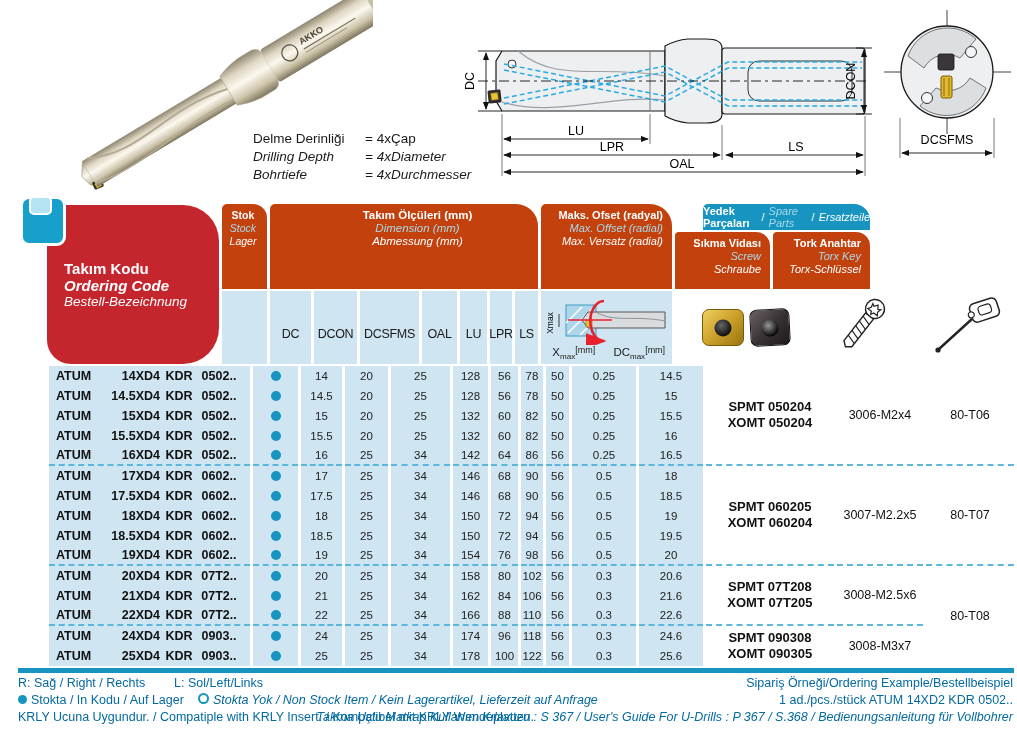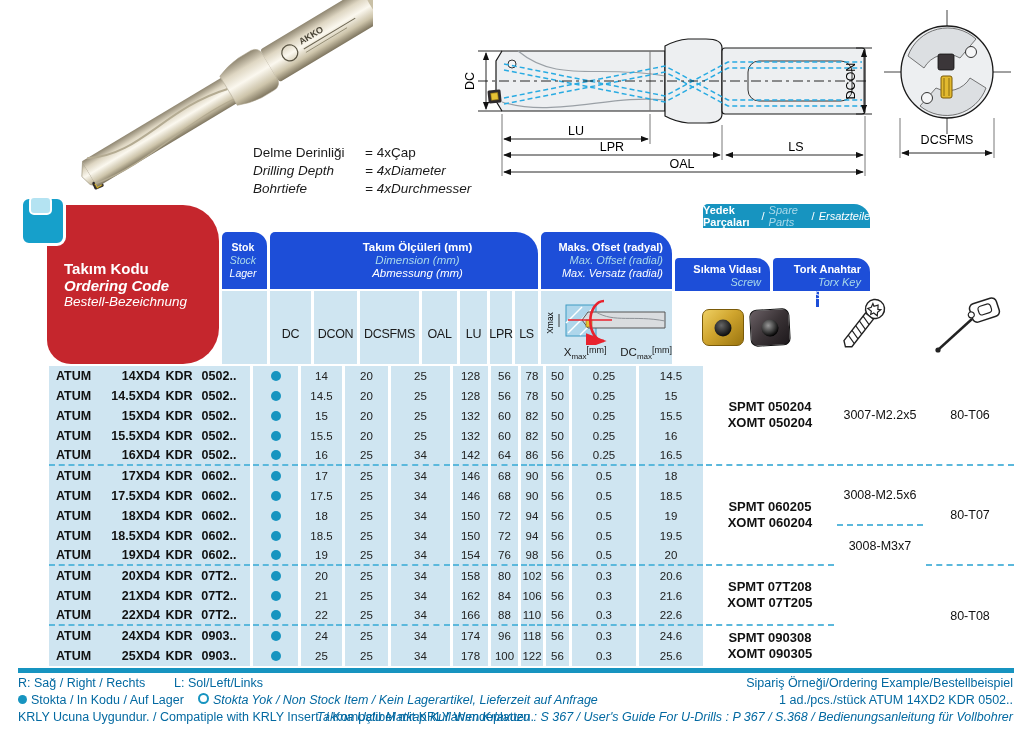--- a/index.html
+++ b/index.html
@@ -3,21 +3,21 @@
 <meta charset="utf-8">
 <style>
   html,body{margin:0;padding:0;background:#fff;}
   .page{position:relative;width:1017px;height:735px;background:#fff;overflow:hidden;
         font-family:"Liberation Sans", sans-serif;color:#222;}
   svg text{font-family:"Liberation Sans", sans-serif;}
 
   
   .top{position:absolute;left:0;top:0;width:1017px;height:196px;}
   .drill-photo{position:absolute;left:38px;top:0;}
-  .caption{position:absolute;left:253px;top:144px;width:230px;font-size:13.5px;line-height:18px;color:#1a1a1a;}
+  .caption{position:absolute;left:253px;top:130px;width:230px;font-size:13.5px;line-height:18px;color:#1a1a1a;}
   .cap-row{display:flex;}
   .cap-term{width:112px;}
   .cap-val{width:118px;}
   .cap-it{font-style:italic;}
   .side-view{position:absolute;left:460px;top:6px;}
   .front-view{position:absolute;left:880px;top:6px;}
 
   
   .tbl{position:absolute;left:18px;top:204px;width:996px;}
   .corner-icon{position:absolute;left:2px;top:-8px;width:40px;height:44px;background:#16a0cb;
@@ -26,22 +26,22 @@
                border-radius:5px;border:2px solid #fff;}
   .redbox{position:absolute;left:29px;top:1px;width:172px;height:159px;background:#c5262d;z-index:5;
           border-radius:10px 36px 36px 24px;display:flex;flex-direction:column;justify-content:center;
           padding-left:17px;box-sizing:border-box;color:#fff;}
   .redbox .r1{font-size:15px;font-weight:bold;}
   .redbox .r2{font-size:15px;font-weight:bold;font-style:italic;}
   .redbox .r3{font-size:13.5px;font-style:italic;}
 
   .band{display:flex;gap:3px;height:85px;margin-bottom:2px;}
   .band-spacer{width:201px;}
-  .tab{background:#1d4ed8;display:flex;flex-direction:column;justify-content:center;
-       box-sizing:border-box;padding:5px 9px 5px 6px;font-size:11px;line-height:13px;margin-top:28px;}
+  .tab{background:#c2410c;display:flex;flex-direction:column;justify-content:flex-start;
+       box-sizing:border-box;padding:5px 9px 5px 6px;font-size:11px;line-height:13px;}
   .tab .l1{color:#fff;font-weight:bold;}
   .tab .l2{color:#a9d9ea;font-style:italic;}
   .tab .l3{color:#fff;font-style:italic;}
   .tab-center{align-items:center;text-align:center;}
   .tab-right{align-items:flex-end;text-align:right;}
   .tab-stock{width:45px;border-radius:5px 14px 0 0;font-size:10.5px;}
   .tab-dims{width:268px;border-radius:5px 22px 0 0;font-size:11.5px;padding-left:36px;}
   .tab-offset{width:131px;border-radius:5px 22px 0 0;}
   .tab-insert{width:141px;border-radius:5px 22px 0 0;}
   .spare-col{width:195px;display:flex;flex-direction:column;gap:2px;}
@@ -56,21 +56,21 @@
   .tab-torx{width:97px;border-radius:4px 14px 0 0;}
 
   .subrow{display:flex;gap:3px;height:73px;margin-bottom:2px;}
   .sh{background:#cfe5f1;display:flex;align-items:center;justify-content:center;
       box-sizing:border-box;font-size:12.5px;color:#1a1a1a;}
   .shw{background:#fff;display:flex;align-items:center;justify-content:center;box-sizing:border-box;}
   .sh-label{padding-top:12px;letter-spacing:-0.3px;}
   .sub-spacer{width:201px;}
   .offset-cell{flex-direction:column;justify-content:flex-end;padding-bottom:2px;}
   .offset-labels{display:flex;width:100%;height:17px;font-size:11.5px;}
-  .offset-labels .ol{flex:1;text-align:right;}
+  .offset-labels .ol{flex:1;text-align:center;}
   .offset-labels sub{font-size:8px;}
   .offset-labels .unit{font-size:9px;vertical-align:3px;}
 
   .w-code{width:201px;} .w-stock{width:45px;} .w-dc{width:41px;} .w-dcon{width:43px;}
   .w-dcsfms{width:59px;} .w-oal{width:35px;} .w-lu{width:27px;} .w-lpr{width:22px;}
   .w-ls{width:23px;} .w-xmax{width:64px;} .w-dcmax{width:64px;}
   .w-insert{width:141px;} .w-screw{width:95px;} .w-torx{width:97px;}
 
   .tbody{display:flex;gap:3px;margin-left:31px;}
   .rows-host{display:flex;flex-direction:column;}
@@ -690,20 +690,21 @@
           <div class="gl">SPMT 07T208</div>
           <div class="gl">XOMT 07T205</div>
         </div>
         <div class="gcell h2">
           <div class="gl">SPMT 090308</div>
           <div class="gl">XOMT 090305</div>
         </div>
       </div>
 
       <div class="gcol w-screw">
+        <div class="gcell h5 dash">3006-M2x4</div>
         <div class="gcell h5 dash">3007-M2.2x5</div>
         <div class="gcell h3 dash">3008-M2.5x6</div>
         <div class="gcell h2">3008-M3x7</div>
       </div>
 
       <div class="gcol w-torx">
         <div class="gcell h5 dash">80-T06</div>
         <div class="gcell h5 dash">80-T07</div>
         <div class="gcell h5">80-T08</div>
       </div>

